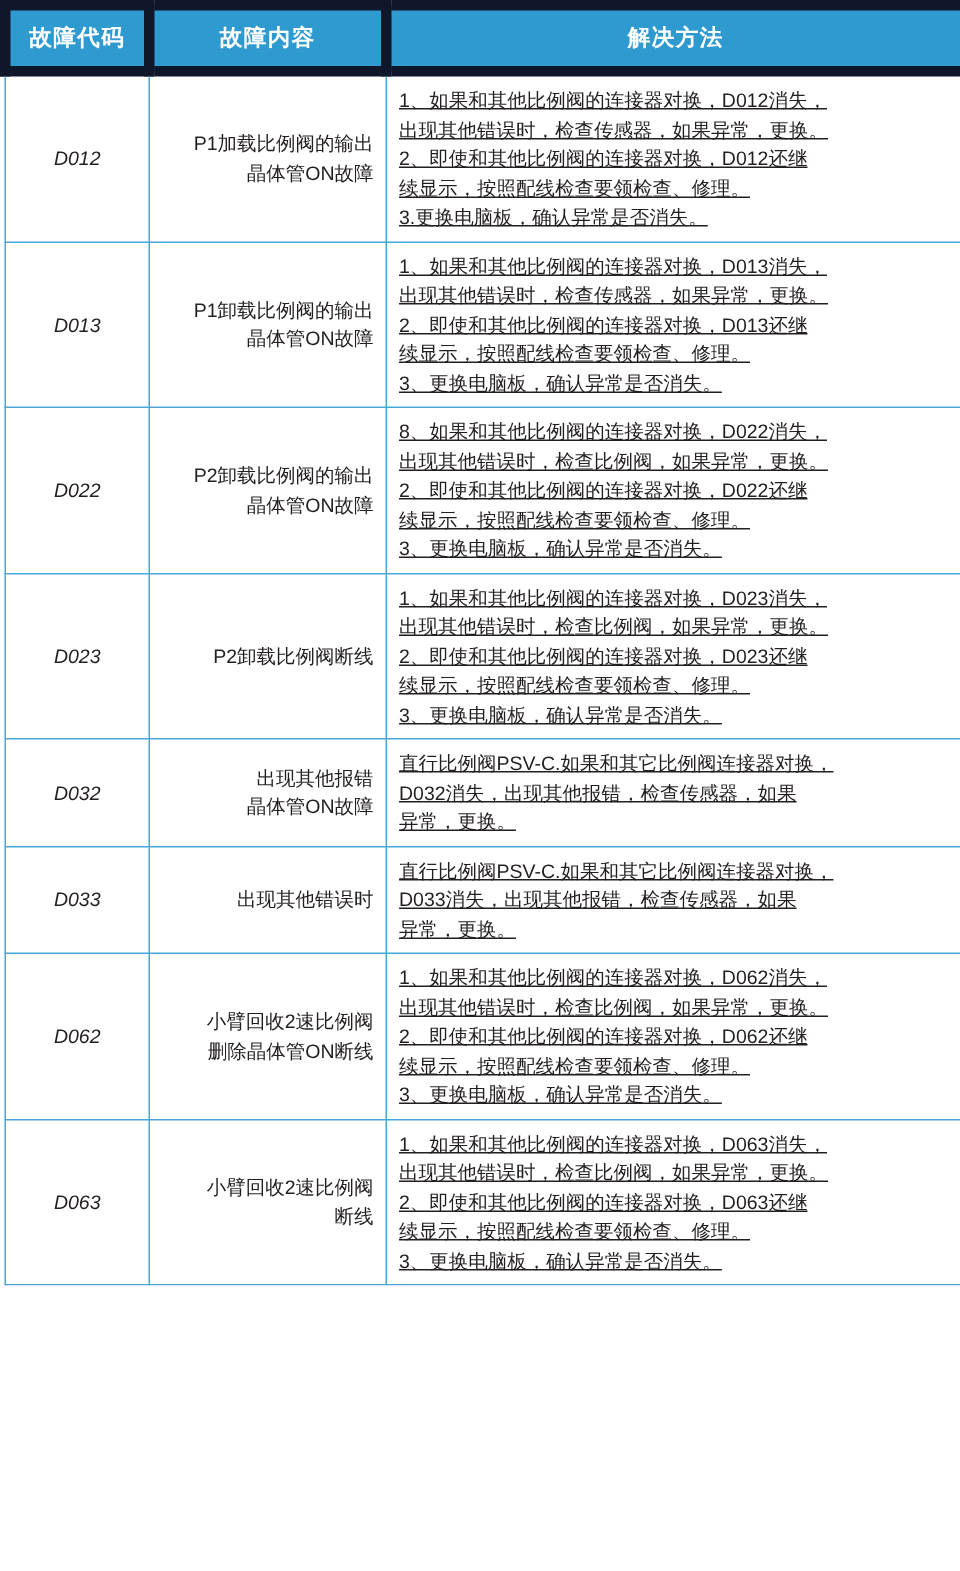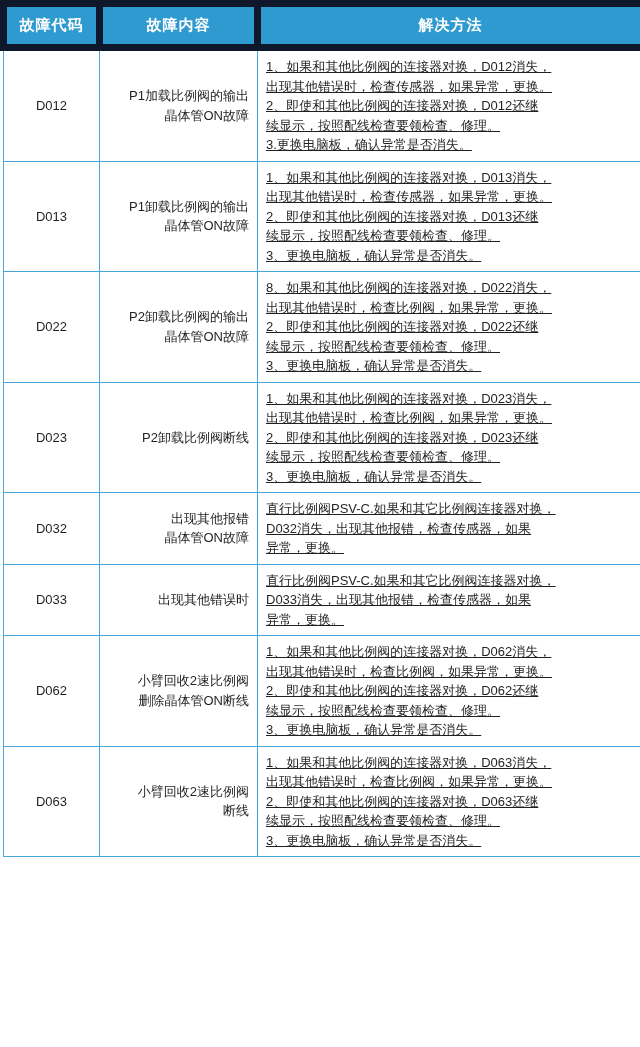--- a/index.html
+++ b/index.html
@@ -34,20 +34,21 @@
     border: 1px solid #49a6d8;
     vertical-align: middle;
     font-size: 13px;
     color: #231f20;
     line-height: 1.5;
   }
   td.code {
     text-align: center;
     font-size: 14px;
     padding: 6px 2px;
+    font-style: italic;
   }
   td.desc {
     text-align: right;
     padding: 6px 8px;
     line-height: 1.55;
   }
   td.sol {
     text-align: left;
     padding: 6px 6px 6px 8px;
     line-height: 1.55;

